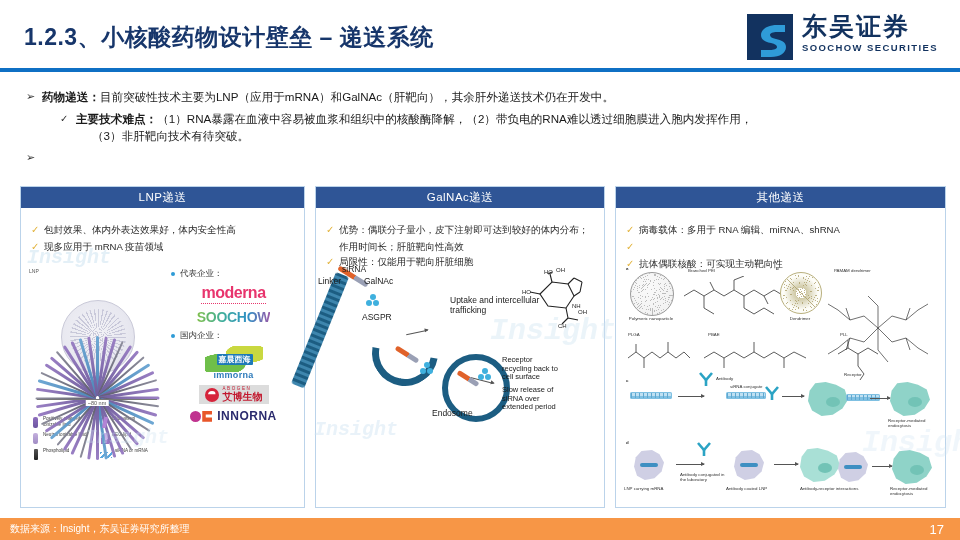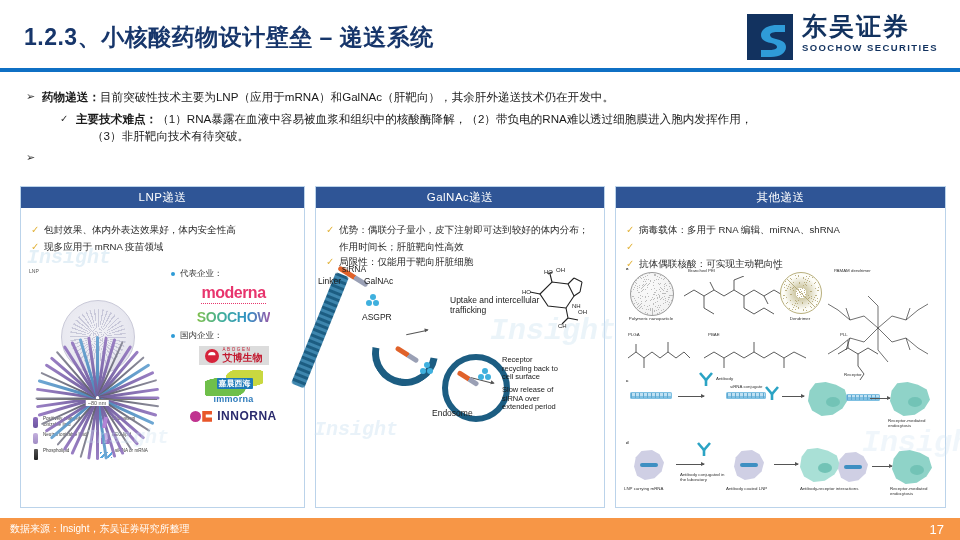--- a/index.html
+++ b/index.html
@@ -356,35 +356,35 @@
           <div class="logo-row">
             <span class="l-biontech">SOOCHOW</span>
           </div>
 
           <div class="firm-head">
             <i class="dot"></i>
             <span>国内企业：</span>
           </div>
 
           <div class="logo-row">
+            <div class="l-immorna">
+              <div class="leaf">
+                <span class="cn">嘉晨西海</span>
+              </div>
+              <div class="en">immorna</div>
+            </div>
+          </div>
+
+          <div class="logo-row">
             <div class="l-abogen">
               <i class="ball"></i>
               <div class="txt">
                 <div class="en">ABOGEN</div>
                 <div class="cn">艾博生物</div>
               </div>
-            </div>
-          </div>
-
-          <div class="logo-row">
-            <div class="l-immorna">
-              <div class="leaf">
-                <span class="cn">嘉晨西海</span>
-              </div>
-              <div class="en">immorna</div>
             </div>
           </div>
 
           <div class="logo-row">
             <div class="l-innorna">
               <span class="m">
                   <i></i>
                   <i class="sq"></i>
                 </span>
               <span class="w">INNORNA</span>

